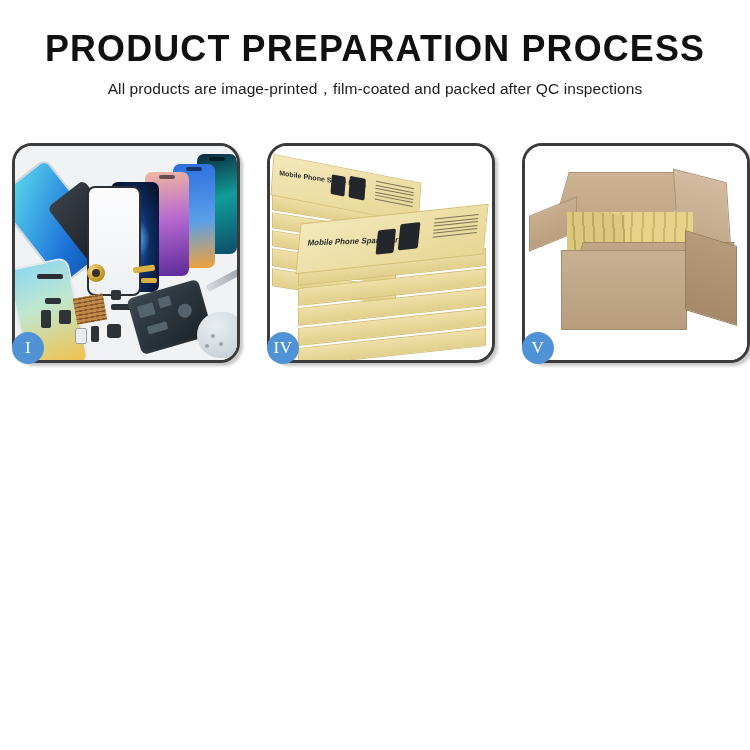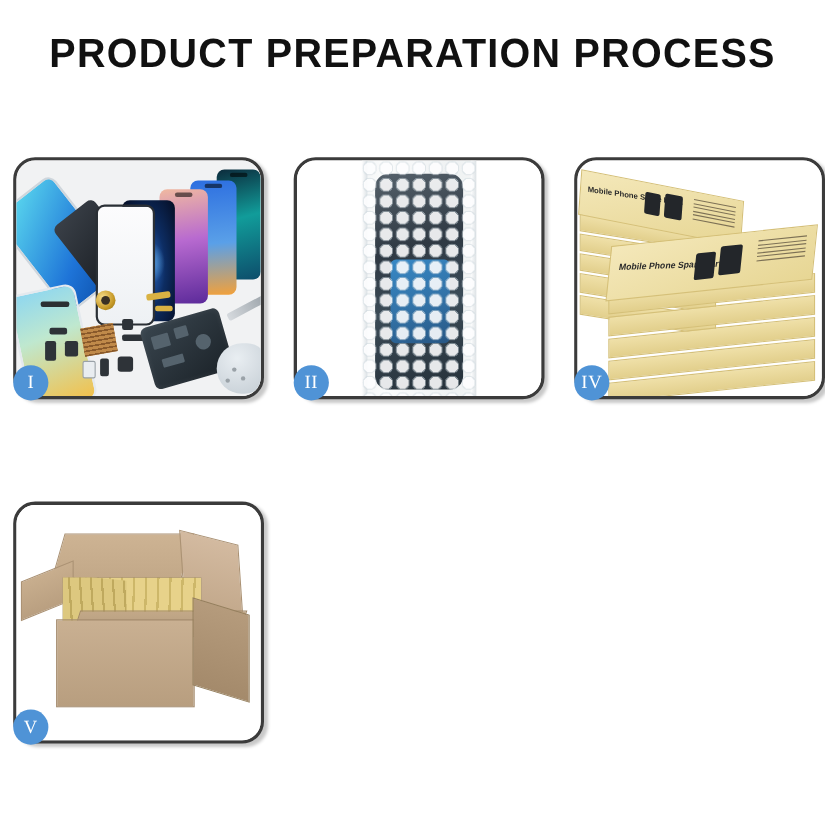--- a/index.html
+++ b/index.html
@@ -315,20 +315,21 @@
     background:linear-gradient(180deg,#bda383,#a98f6f);
     transform:skewY(17deg);border:1px solid #96805f;
   }
   .sc-mark{position:absolute;background:#ad9472;border-radius:1px;}
 </style>
 </head>
 <body>
 
 <div class="header">
   <div class="page-title">PRODUCT PREPARATION PROCESS</div>
+  <div class="page-subtitle">All products are image-printed，film-coated and packed after QC inspections</div>
 </div>
 
 <div class="grid">
 
   <div class="panel">
     <div class="panel-inner p1">
       <div class="phone ph-blue"></div>
       <div class="phone ph-dark"></div>
       <div class="phone ph-teal">
           <div class="ph-notch"></div>
@@ -369,33 +370,20 @@
 
       <div class="tweezer"></div>
       <div class="hand"></div>
       <div class="screw" style="left:196px;top:188px;"></div>
       <div class="screw" style="left:204px;top:196px;"></div>
       <div class="screw" style="left:190px;top:198px;"></div>
     </div>
     <div class="badge">I</div>
   </div>
 
-  <div class="panel">
-    <div class="panel-inner p2">
-      <div class="bw-bag">
-        <div class="bw-item">
-          <div class="bw-blue"></div>
-        </div>
-        <div class="bag-seam" style="left:0;"></div>
-        <div class="bag-seam" style="right:0;"></div>
-        <div class="bubbles"></div>
-      </div>
-    </div>
-    <div class="badge">II</div>
-  </div>
 
 
   <div class="panel">
     <div class="panel-inner p4">
       <div class="stack">
 
         <div class="kb" style="left:2px;top:58px;width:122px;height:14px;transform:skewY(9deg);"></div>
         <div class="kb" style="left:2px;top:76px;width:122px;height:14px;transform:skewY(9deg);"></div>
         <div class="kb" style="left:2px;top:94px;width:122px;height:14px;transform:skewY(9deg);"></div>
         <div class="kb" style="left:2px;top:112px;width:122px;height:16px;transform:skewY(9deg);"></div>

